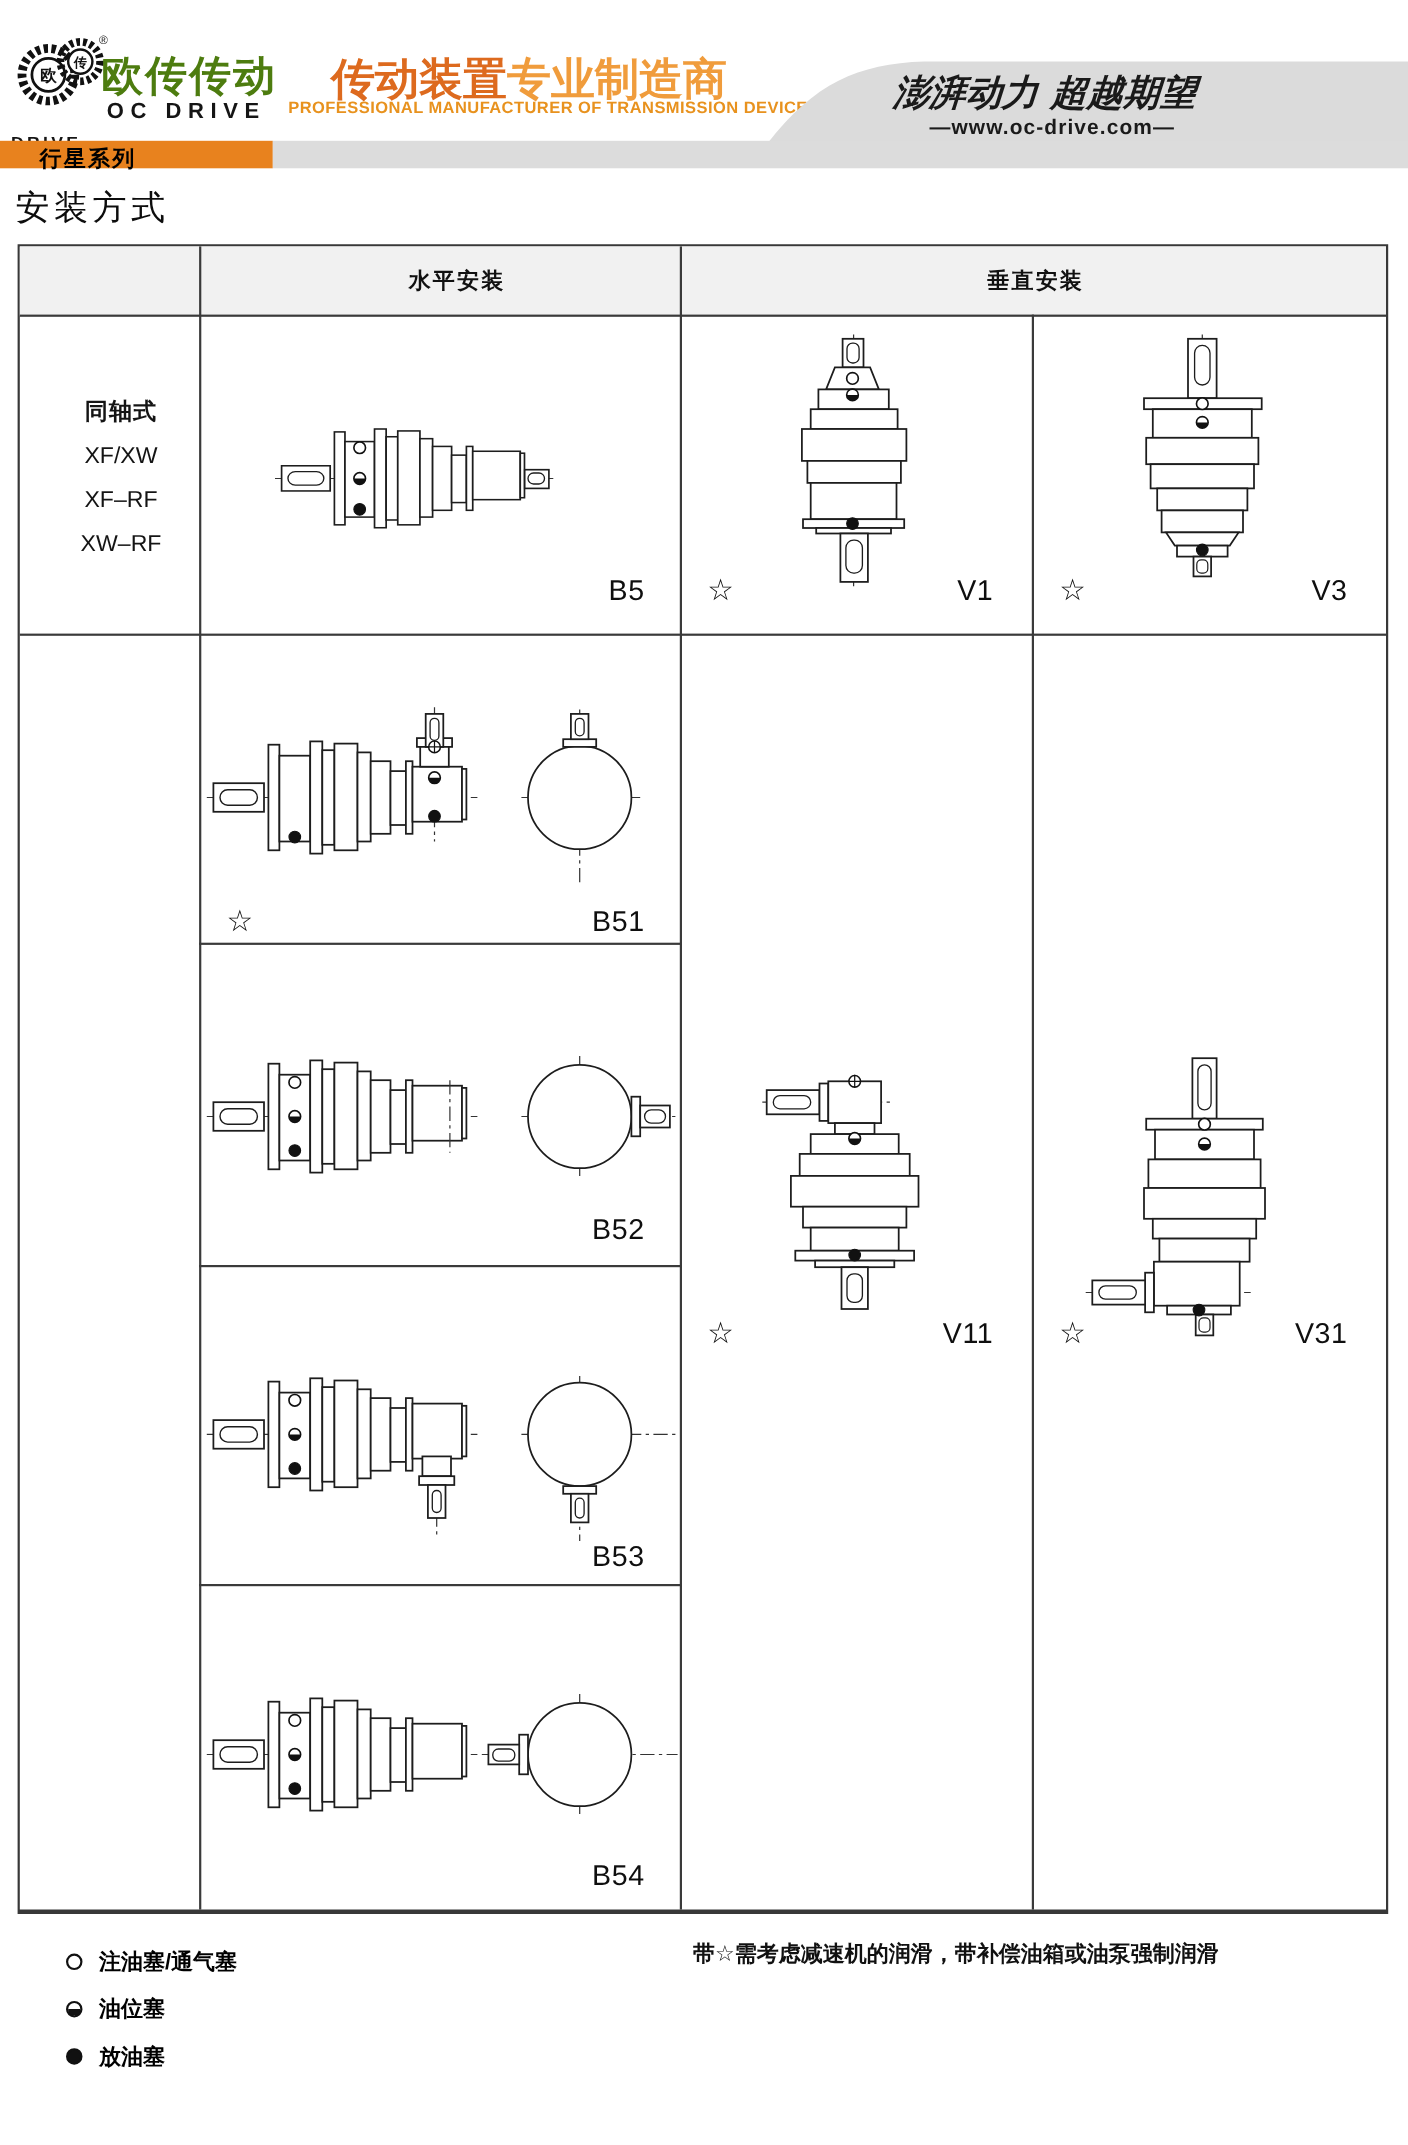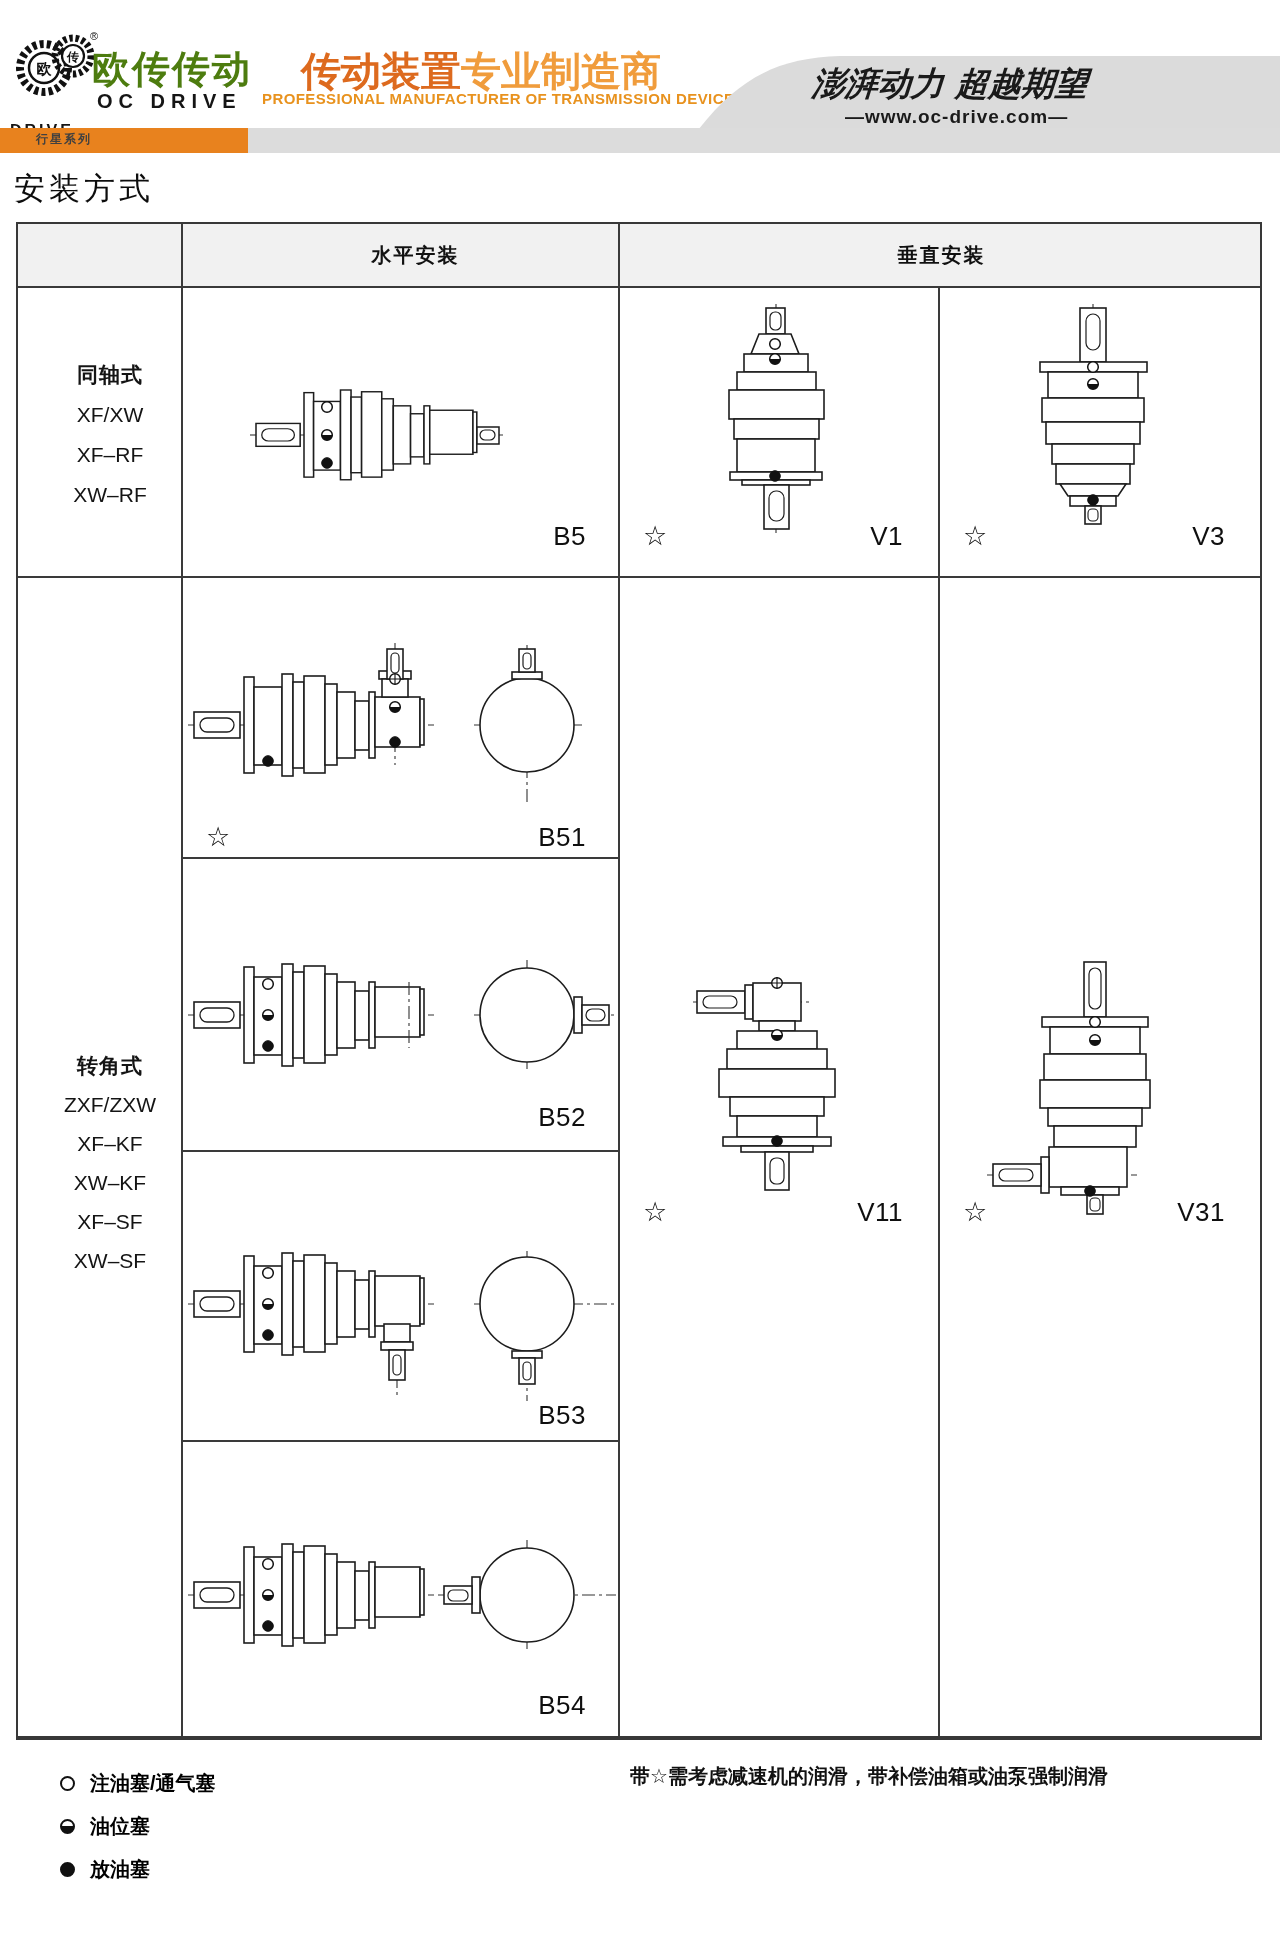--- a/index.html
+++ b/index.html
@@ -10,21 +10,21 @@
   .logo-en{left:97px;top:90px;font-size:20px;font-weight:bold;letter-spacing:6px;color:#151515;}
   .logo-drive{left:10px;top:93px;font-size:16px;font-weight:bold;letter-spacing:3px;color:#151515;margin-top:29px;}
   .slogan{left:262px;top:44px;font-size:40px;font-weight:bold;white-space:nowrap;margin-left:39px;}
   .slogan .p1{color:#dd6a1e;}
   .slogan .p2{color:#f09c3c;}
   .slogan-en{left:262px;top:90px;font-size:15px;font-weight:bold;color:#e8921e;letter-spacing:.4px;white-space:nowrap;}
   .tagline{left:812px;top:62px;font-family:"DejaVu Serif","Liberation Serif",serif;font-style:italic;font-weight:bold;font-size:33px;color:#1a1a1a;transform:skewX(-4deg);white-space:nowrap;}
   .website{left:845px;top:106px;font-size:19px;font-weight:bold;color:#1a1a1a;letter-spacing:1px;}
   .band-orange{left:0;top:128px;width:248px;height:25px;background:#e8821e;}
   .band-gray{left:248px;top:128px;width:1032px;height:25px;background:#dcdcdc;}
-  .series{left:36px;top:131px;font-size:12px;font-weight:bold;color:#404040;letter-spacing:2px;}
+  .series{left:36px;top:131px;font-size:20px;font-weight:bold;color:#000000;letter-spacing:2px;}
   .page-title{left:14px;top:168px;font-size:31px;font-weight:normal;letter-spacing:4px;color:#0d0d0d;}
   
   .tbl{left:16px;top:222px;width:1246px;height:1518px;box-sizing:border-box;border:2px solid #383838;border-bottom-width:4px;background:#fff;}
   .hdr-bg{left:0;top:0;width:100%;height:63px;background:#f1f1f1;}
   .vline,.hline{background:#3a3a3a;}
   .cellhead{height:63px;display:flex;align-items:center;justify-content:center;font-size:20px;font-weight:bold;color:#111;letter-spacing:2px;}
   .typeblock{width:184px;text-align:center;color:#141414;}
   .typeblock span{display:block;}
   .tb1 span{line-height:40px;font-size:21px;}
   .tb2 span{line-height:39px;font-size:21px;}
@@ -127,28 +127,20 @@
 
   <div class="abs cellhead" style="left:164px;top:0;width:467px">水平安装</div>
   <div class="abs cellhead" style="left:601px;top:0;width:645px">垂直安装</div>
 
   <div class="abs typeblock tb1" style="left:0;top:131px">
     <span class="cnline">同轴式</span>
     <span>XF/XW</span>
     <span>XF–RF</span>
     <span>XW–RF</span>
   </div>
-  <div class="abs typeblock tb2" style="left:0;top:822px">
-    <span class="cnline">转角式</span>
-    <span>ZXF/ZXW</span>
-    <span>XF–KF</span>
-    <span>XW–KF</span>
-    <span>XF–SF</span>
-    <span>XW–SF</span>
-  </div>
 
   <svg class="draw" style="left:236px;top:158px" width="252" height="110">
     <line x1="-4" y1="53" x2="250" y2="53" style="stroke:#333;stroke-width:1.1;stroke-dasharray:13 4 3 4"></line>
     <use href="#hbody" transform="translate(2,8) scale(0.96,0.88)"></use>
     <g style="fill:#fff;stroke:#1d1d1d;stroke-width:1.5">
       <rect x="223" y="45" width="22" height="17"></rect>
       <rect x="226" y="48" width="15" height="10" rx="5" style="stroke-width:1.2"></rect>
     </g>
     <use href="#pO" x="73" y="25"></use>
       <use href="#pH" x="73" y="53"></use>

